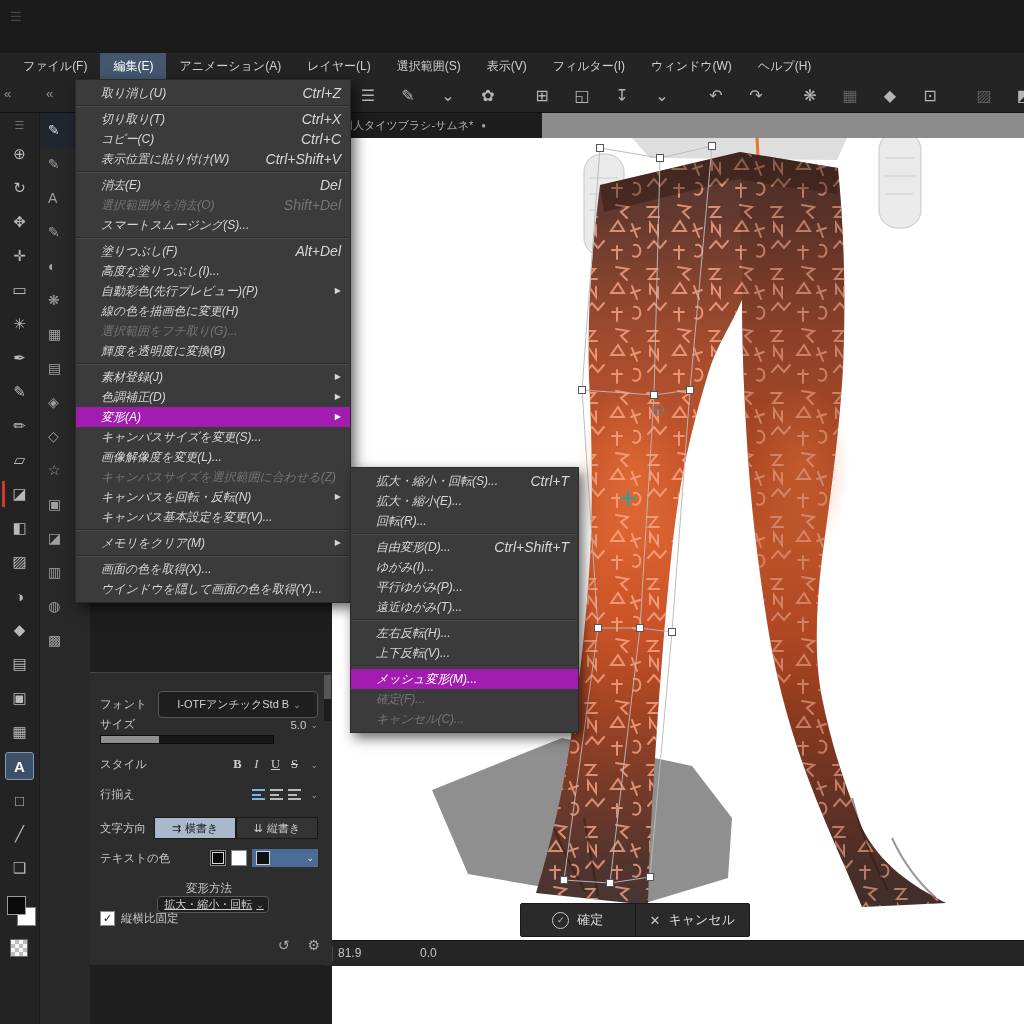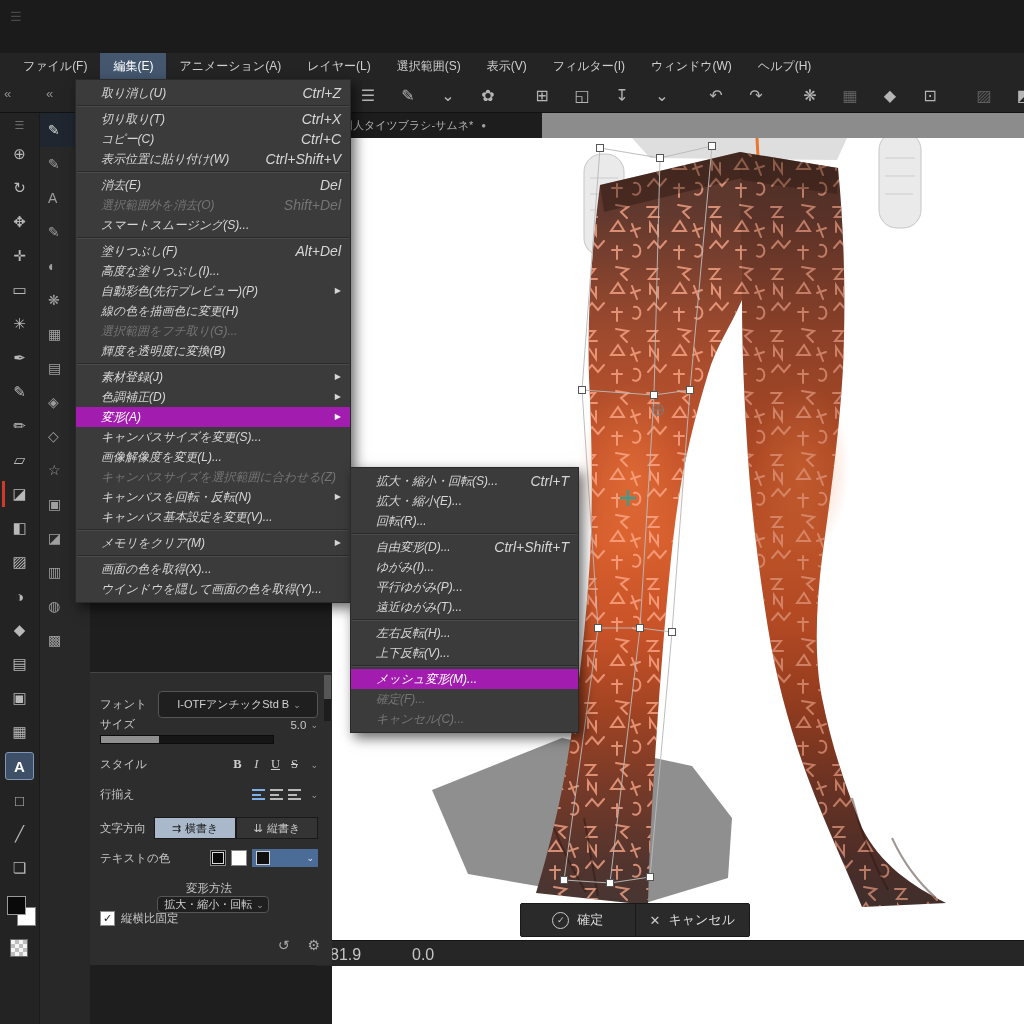--- a/index.html
+++ b/index.html
@@ -41,21 +41,21 @@
   .page{position:absolute;left:0;top:25px;width:692px;height:886px;background:#ffffff;}
 
   
   .confirm-bar{position:absolute;left:520px;top:903px;width:230px;height:34px;background:#2a2a2a;border:1px solid #191919;border-radius:2px;display:flex;z-index:20;box-sizing:border-box;}
   .cbar-btn{flex:1;display:flex;align-items:center;justify-content:center;gap:8px;font-size:13px;color:#dddddd;}
   .cbar-btn + .cbar-btn{border-left:1px solid #1a1a1a;}
   .circ-check{width:15px;height:15px;border:1.5px solid #c9c9c9;border-radius:50%;font-size:9px;line-height:15px;text-align:center;color:#c9c9c9;}
   .x-icon{font-size:13px;color:#c9c9c9;}
 
   
-  .status-bar{position:absolute;left:316px;top:940px;right:0;height:26px;background:#262626;border-top:1px solid #141414;z-index:21;font-size:16px;color:#c5c5c5;box-sizing:border-box;}
+  .status-bar{position:absolute;left:324px;top:940px;right:0;height:26px;background:#262626;border-top:1px solid #141414;z-index:21;font-size:12px;color:#c5c5c5;box-sizing:border-box;}
   .sb-handle{position:absolute;left:2px;top:6px;width:7px;height:14px;background:#454545;}
   .sb-val1{position:absolute;left:14px;top:5px;}
   .sb-val2{position:absolute;left:96px;top:5px;}
 
   
   .menu{position:absolute;background:#3b3b3b;border:1px solid #2a2a2a;box-shadow:4px 5px 12px rgba(0,0,0,0.6);padding:3px 0;z-index:50;}
   .edit-menu{left:75px;top:79px;width:274px;}
   .transform-submenu{left:350px;top:467px;width:227px;}
   .menu-item{height:20px;line-height:20px;display:flex;justify-content:space-between;padding:0 9px 0 25px;font-size:12px;color:#d6d6d6;white-space:nowrap;font-style:italic;}
   .menu-item.highlighted{background:#a21caf;color:#ffffff;}
@@ -94,21 +94,21 @@
   .dir-group{margin-left:8px;flex:1;display:flex;}
   .dir-btn{flex:1;height:20px;display:flex;align-items:center;justify-content:center;gap:4px;font-size:11px;background:#343434;border:1px solid #191919;color:#c9c9c9;}
   .dir-btn.selected{background:#a9b9cb;color:#1d1d1d;}
   .prow-color{top:176px;}
   .csw{width:16px;height:16px;border:1px solid #888888;box-sizing:border-box;}
   .csw-black{background:#0b0b0b;outline:1px solid #d9d9d9;outline-offset:-3px;}
   .csw-white{background:#ffffff;}
   .main-color-btn{width:66px;height:18px;background:#4a6c97;display:flex;align-items:center;justify-content:space-between;padding:0 4px;box-sizing:border-box;}
   .main-color-btn .mini{width:12px;height:12px;background:#101010;border:1px solid #d0d0d0;}
   .prow-method{top:208px;flex-direction:column;}
-  .method-drop{flex:1;margin-left:8px;}
+  .method-drop{flex:1;margin-left:8px;text-decoration:underline;}
   .prow-check{top:238px;gap:6px;}
   .checkbox{width:13px;height:13px;background:#ffffff;border:1px solid #8a8a8a;color:#111111;font-size:11px;line-height:13px;text-align:center;font-weight:bold;box-sizing:content-box;}
   .panel-footer{position:absolute;right:12px;top:264px;display:flex;gap:18px;color:#a8a8a8;font-size:14px;}
 </style>
 </head>
 <body>
 
 <div class="app">
 
   <div class="titlebar">

